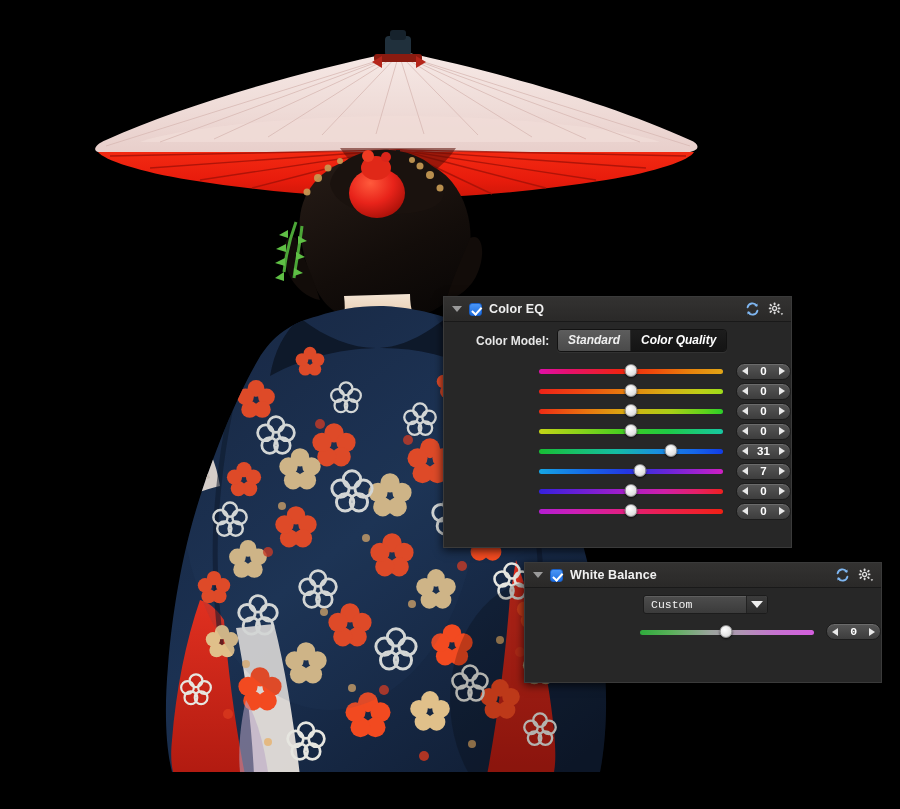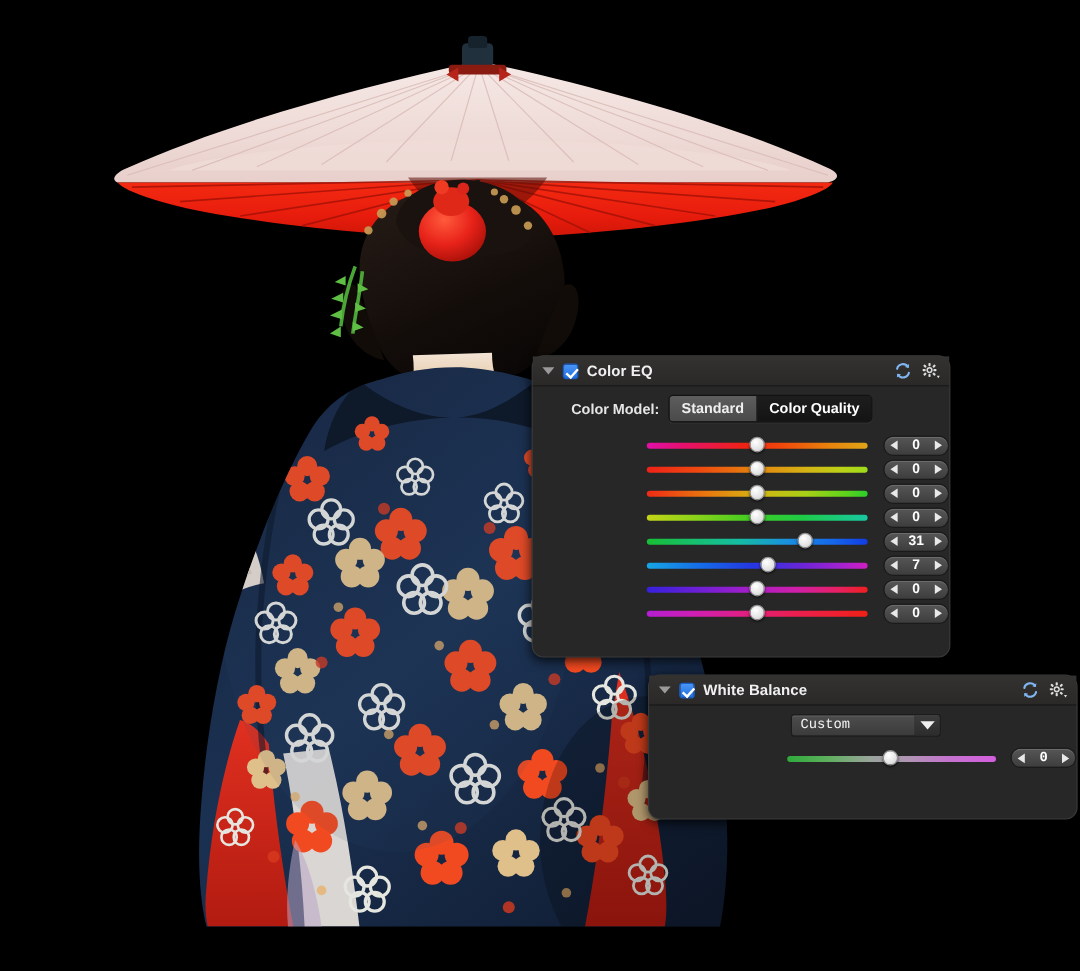--- a/index.html
+++ b/index.html
@@ -13,21 +13,21 @@
 
   
   #photo { position: absolute; left: 0; top: 0; width: 900px; height: 809px; }
   #photo svg { display: block; }
 
   
   .panel {
     position: absolute;
     background: #272727;
     border: 1px solid #3a3a3a;
-    border-radius: 10px;
+    border-radius: 0;
     box-shadow: 0 2px 9px rgba(0,0,0,.75);
     color: #e8e8e8;
   }
   .panel-head {
     height: 25px;
     background: linear-gradient(#333231, #2a2928);
     border-bottom: 1px solid #191919;
     display: flex; align-items: center;
     padding: 0 7px 0 8px;
     position: relative;
@@ -63,20 +63,21 @@
     font-size: 12px; color: #e6e6e6; font-weight: bold;
     text-align: right; white-space: nowrap; padding-left: 32px;
   }
 
   
   .seg {
     display: inline-flex;
     border-radius: 4px; overflow: hidden;
     border: 1px solid #121212;
     box-shadow: 0 1px 0 rgba(255,255,255,.05);
+    font-style: italic;
   }
   .seg-item {
     font-size: 12px; font-weight: bold;
     padding: 3px 10px 4px;
     color: #efefef;
     background: linear-gradient(#5d5d5d, #4a4a4a);
     border-right: 1px solid #2a2a2a;
     white-space: nowrap;
   }
   .seg-item:last-child { border-right: none; }
@@ -145,21 +146,21 @@
   #color-eq { left: 443px; top: 296px; width: 349px; height: 252px; }
   #color-eq .panel-body { padding: 7px 0 8px; }
   #color-eq .form-row { margin-bottom: 6px; }
   #color-eq .row-label { width: 105px; margin-right: 8px; }
   .eq-rows { margin-top: 9px; }
   .eq-row { display: flex; align-items: center; height: 20px; }
   .eq-row .slider { width: 188px; margin-left: 95px; }
   .eq-row .stepper { margin-left: 13px; }
 
   
-  #white-balance { left: 524px; top: 562px; width: 358px; height: 121px; margin-left: 16px; }
+  #white-balance { left: 524px; top: 562px; width: 358px; height: 121px; }
   #white-balance .panel-body { padding: 7px 0 8px; font-family: Liberation Mono, monospace; }
   #white-balance .wb-popup-row { display: flex; margin-left: 118px; margin-bottom: 7px; }
   .wb-row { display: flex; align-items: center; height: 21px; }
   .wb-row .row-label { width: 108px; margin-right: 10px; }
   .wb-row .slider { width: 180px; }
   .wb-row .stepper { margin-left: 12px; }
   .underline-key { text-decoration: underline; }
 
   .occluded-label { visibility: hidden; }
 </style>

